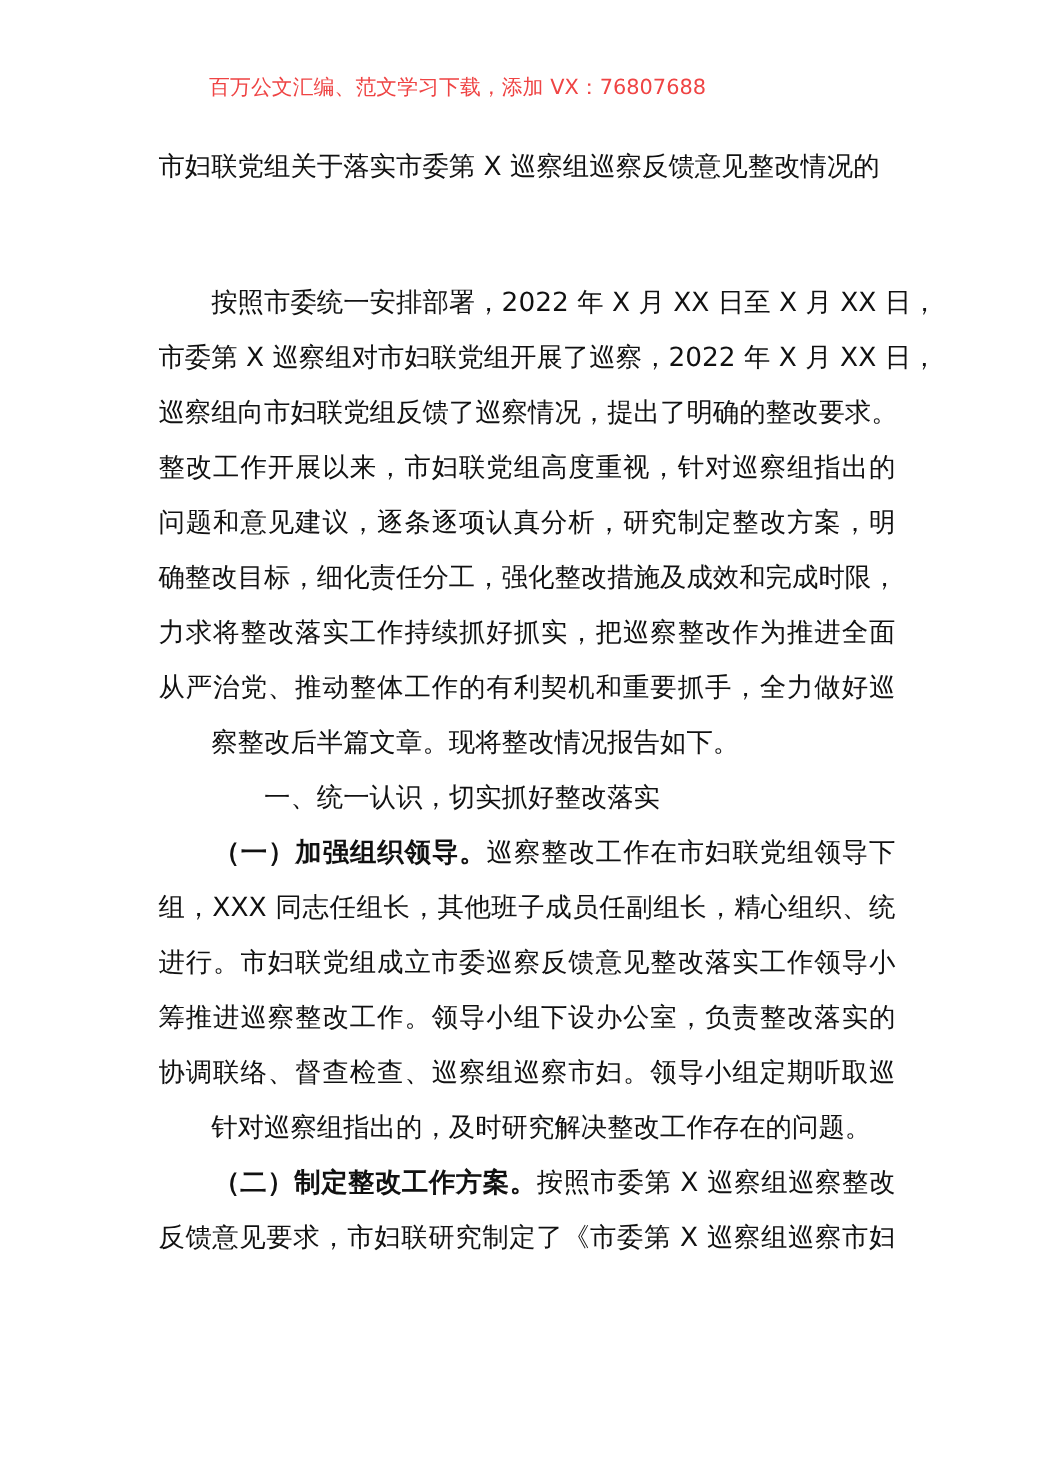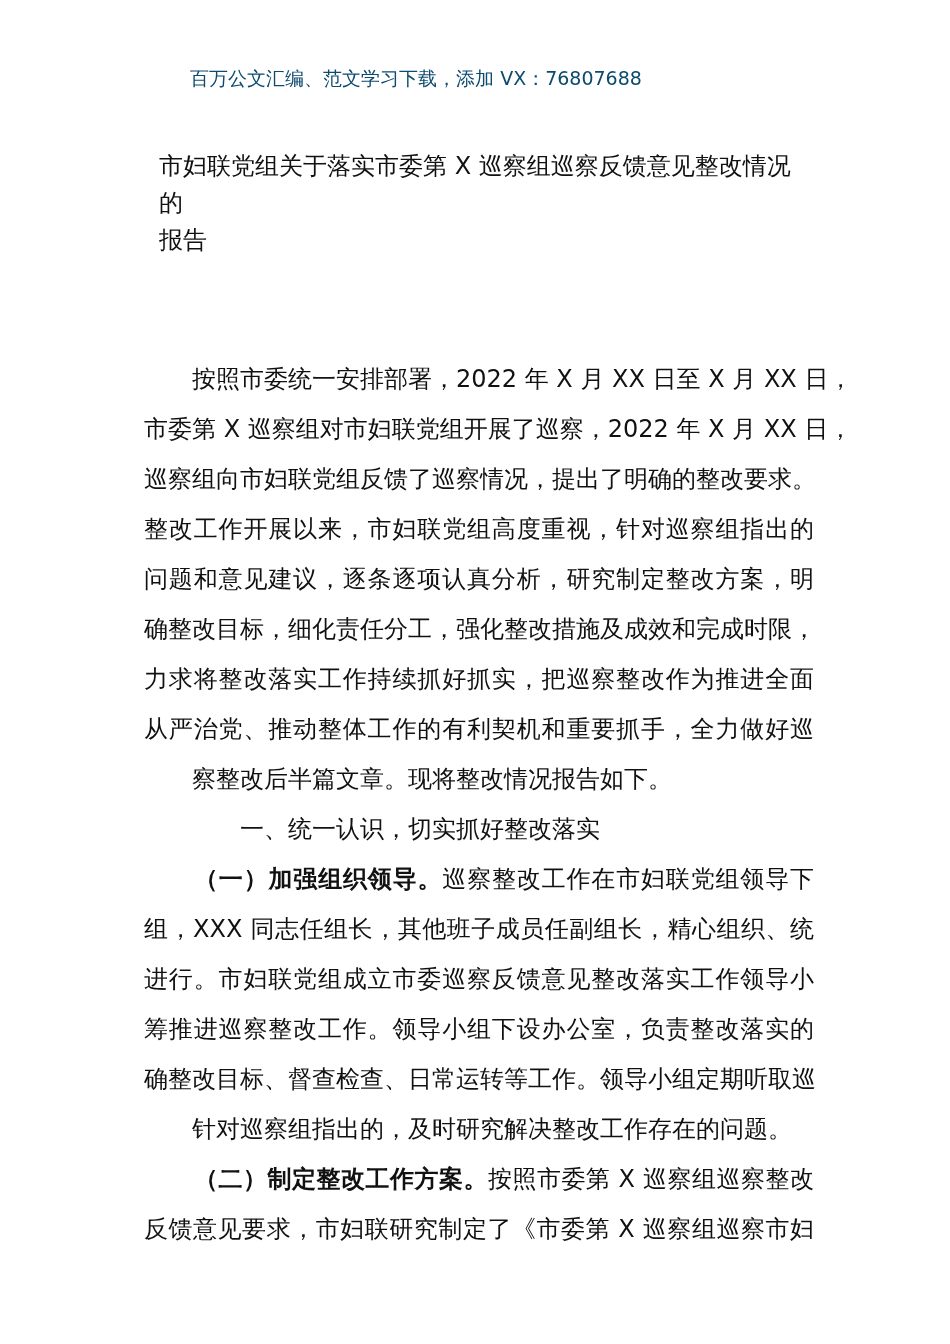--- a/index.html
+++ b/index.html
@@ -15,33 +15,33 @@
       font-family: "DejaVu Sans", "Liberation Sans", sans-serif;
       color: #111111;
     }
     .header {
       position: absolute;
       top: 66px;
       left: 0;
       width: 832px;
       text-align: center;
       font-size: 19px;
-      color: #0c4a6e;
+      color: #ef4444;
       letter-spacing: 0px;
     }
     .page {
       position: absolute;
       left: 144px;
       top: 126px;
       width: 670px;
       font-size: 24px;
       line-height: 50px;
     }
     .title {
-      margin: 15px;
+      margin: 0;
       font-weight: normal;
       font-size: 24px;
       line-height: 37px;
       padding-top: 7px;
     }
     .title span { display: block; }
     .para {
       margin: 0;
       text-align: justify;
       text-align-last: left;
@@ -65,21 +65,20 @@
   </style>
 </head>
 <body>
 
 <div class="header">百万公文汇编、范文学习下载，添加 VX：76807688</div>
 
 <div class="page">
 
   <h1 class="title">
     <span>市妇联党组关于落实市委第 X 巡察组巡察反馈意见整改情况的</span>
-    <span>报告</span>
   </h1>
 
   <div class="spacer"></div>
 
   <div class="para body-start">
     <span class="line indent">按照市委统一安排部署，2022 年 X 月 XX 日至 X 月 XX 日，</span>
     <span class="line">市委第 X 巡察组对市妇联党组开展了巡察，2022 年 X 月 XX 日，</span>
     <span class="line">巡察组向市妇联党组反馈了巡察情况，提出了明确的整改要求。</span>
     <span class="line">整改工作开展以来，市妇联党组高度重视，针对巡察组指出的</span>
     <span class="line">问题和意见建议，逐条逐项认真分析，研究制定整改方案，明</span>
@@ -91,21 +90,21 @@
 
   <div class="para">
     <span class="line last indent">一、统一认识，切实抓好整改落实</span>
   </div>
 
   <div class="para">
     <span class="line indent-heading"><span class="bold">（一）加强组织领导。</span><span>巡察整改工作在市妇联党组领导下</span></span>
     <span class="line">组，XXX 同志任组长，其他班子成员任副组长，精心组织、统</span>
     <span class="line">进行。市妇联党组成立市委巡察反馈意见整改落实工作领导小</span>
     <span class="line">筹推进巡察整改工作。领导小组下设办公室，负责整改落实的</span>
-    <span class="line">确整改目标、督查检查、日常运转等工作。领导小组定期听取巡</span>
+    <span class="line">协调联络、督查检查、巡察组巡察市妇。领导小组定期听取巡</span>
     <span class="line last">针对巡察组指出的，及时研究解决整改工作存在的问题。</span>
   </div>
 
   <div class="para">
     <span class="line indent-heading"><span class="bold">（二）制定整改工作方案。</span><span>按照市委第 X 巡察组巡察整改</span></span>
     <span class="line">反馈意见要求，市妇联研究制定了《市委第 X 巡察组巡察市妇</span>
   </div>
 
 </div>
 

